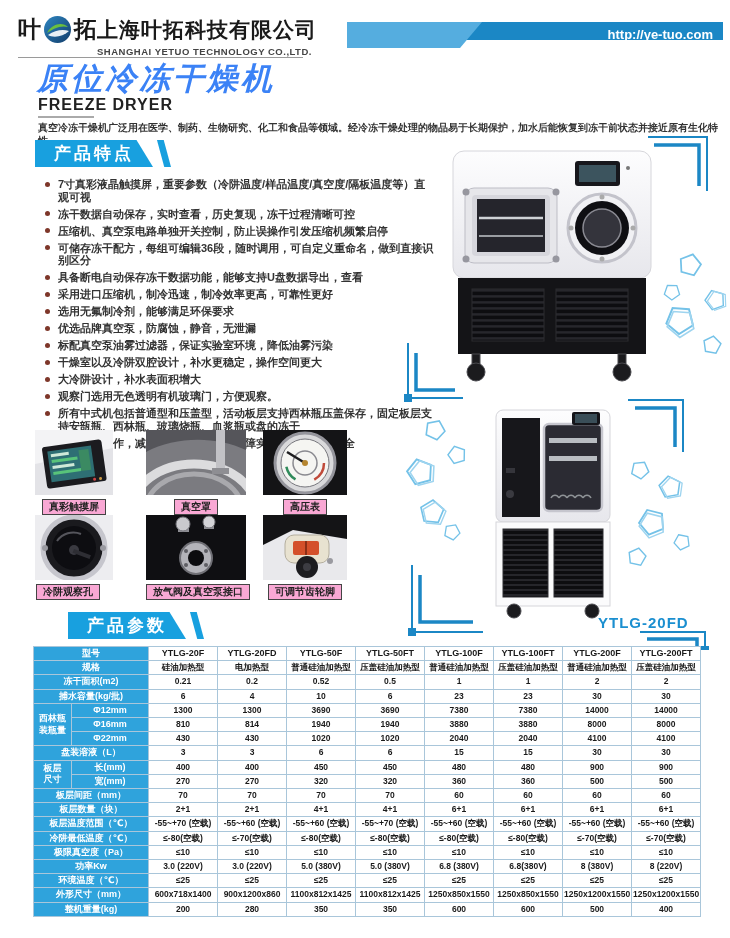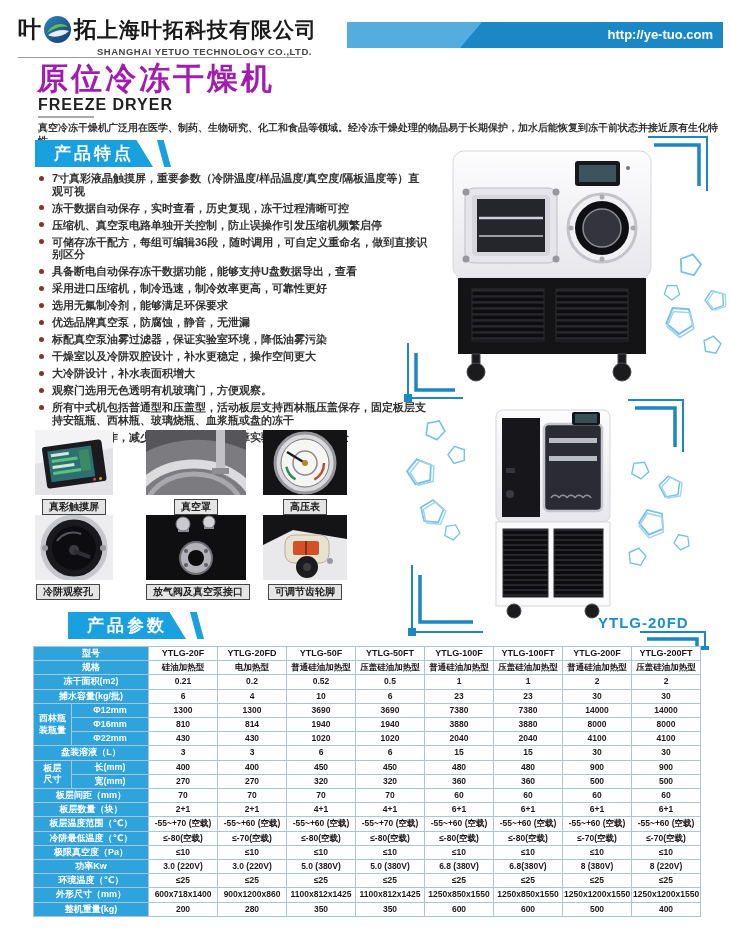--- a/index.html
+++ b/index.html
@@ -7,48 +7,48 @@
         font-family:"Liberation Sans","DejaVu Sans",sans-serif;color:#222;}
   
   .logo-row{position:absolute;left:18px;top:14px;display:flex;align-items:center;gap:3px;}
   .logo-char{font-size:23px;font-weight:900;color:#1a1a1a;}
   .logo-icon{width:27px;height:27px;border-radius:50%;background:linear-gradient(135deg,#2e86c1,#123d6b);position:relative;overflow:hidden;}
   .logo-icon svg{position:absolute;left:0;top:0;}
   .company{position:absolute;left:97px;top:16px;}
   .company-cn{font-size:21px;font-weight:900;color:#1a1a1a;letter-spacing:1px;}
   .company-en{font-size:9.5px;font-weight:bold;color:#444;letter-spacing:.5px;margin-top:2px;}
   .header-rule{position:absolute;left:18px;top:57px;width:285px;height:1px;background:#9a9a9a;}
-  .banner{position:absolute;left:347px;top:22px;width:376px;height:26px;background:#1b87c5;}
+  .banner{position:absolute;left:347px;top:22px;width:376px;height:18px;background:#1b87c5;}
   .banner-light{position:absolute;left:0;top:0;width:135px;height:26px;background:#55addf;
                 clip-path:polygon(0 0,100% 0,calc(100% - 22px) 100%,0 100%);}
   .banner a{position:absolute;right:10px;top:0;line-height:26px;color:#fff;font-size:13px;font-weight:bold;text-decoration:none;}
   
-  .title-cn{position:absolute;left:37px;top:58px;font-size:31px;font-weight:900;color:#a21caf;letter-spacing:3px;}
+  .title-cn{position:absolute;left:37px;top:58px;font-size:31px;font-weight:900;color:#3b82f6;letter-spacing:3px;font-style:italic;}
   .title-en{position:absolute;left:38px;top:96px;font-size:16px;font-weight:bold;color:#222;letter-spacing:1px;}
   .title-rule{position:absolute;left:38px;top:116px;width:56px;height:2px;background:#aaa;}
   .intro{position:absolute;left:38px;top:121px;width:682px;font-size:10px;font-weight:bold;color:#333;line-height:13px;}
   
   .badge-wrap{position:absolute;left:35px;display:flex;height:16px;}
   .badge{width:118px;height:27px;background:#18a0df;color:#fff;font-size:17px;font-weight:900;
          letter-spacing:3px;display:flex;align-items:center;justify-content:center;
          clip-path:polygon(0 0,86% 0,100% 100%,0 100%);}
   .badge-slash{width:26px;height:27px;background:#18a0df;margin-left:-8px;
          clip-path:polygon(46% 0,72% 0,100% 100%,74% 100%);}
   
-  .features{position:absolute;left:38px;top:172px;width:392px;margin:0;padding:0;list-style:none;}
+  .features{position:absolute;left:38px;top:172px;width:392px;margin:6px;padding:0;list-style:none;}
   .features li{position:relative;padding-left:14px;margin-bottom:4.5px;font-size:11px;font-weight:bold;
                color:#333;line-height:12.5px;}
   .features li .dot{position:absolute;left:1px;top:3.5px;width:5px;height:5px;border-radius:50%;background:#7e372a;}
   
   .abs{position:absolute;}
   .model-label{position:absolute;left:598px;top:614px;font-size:15px;font-weight:bold;color:#1b8fd0;letter-spacing:1px;}
   
   .thumb{position:absolute;text-align:center;}
   .thumb svg{display:block;}
-  .caption{display:inline-block;margin-top:4px;border:1px solid #444;background:#e5e5e5;
+  .caption{display:inline-block;margin-top:4px;border:1px solid #444;background:#f9a8d4;
            padding:0 6px;font-size:10px;font-weight:bold;color:#222;line-height:14px;white-space:nowrap;}
   
   .params-table{position:absolute;left:33px;top:646px;width:667px;border-collapse:collapse;table-layout:fixed;}
   .params-table td{border:1px solid #a9c6da;text-align:center;padding:1px 1px;line-height:11.2px;overflow:hidden;white-space:nowrap;}
   .params-table td.lbl{background:#2fa3dc;color:#fff;font-size:9px;font-weight:bold;}
   .params-table td.val{background:#fff;color:#1a1a1a;font-size:8.5px;font-weight:600;}
   .params-table td.model-val{font-size:9px;font-weight:800;}
 </style>
 </head>
 <body>

